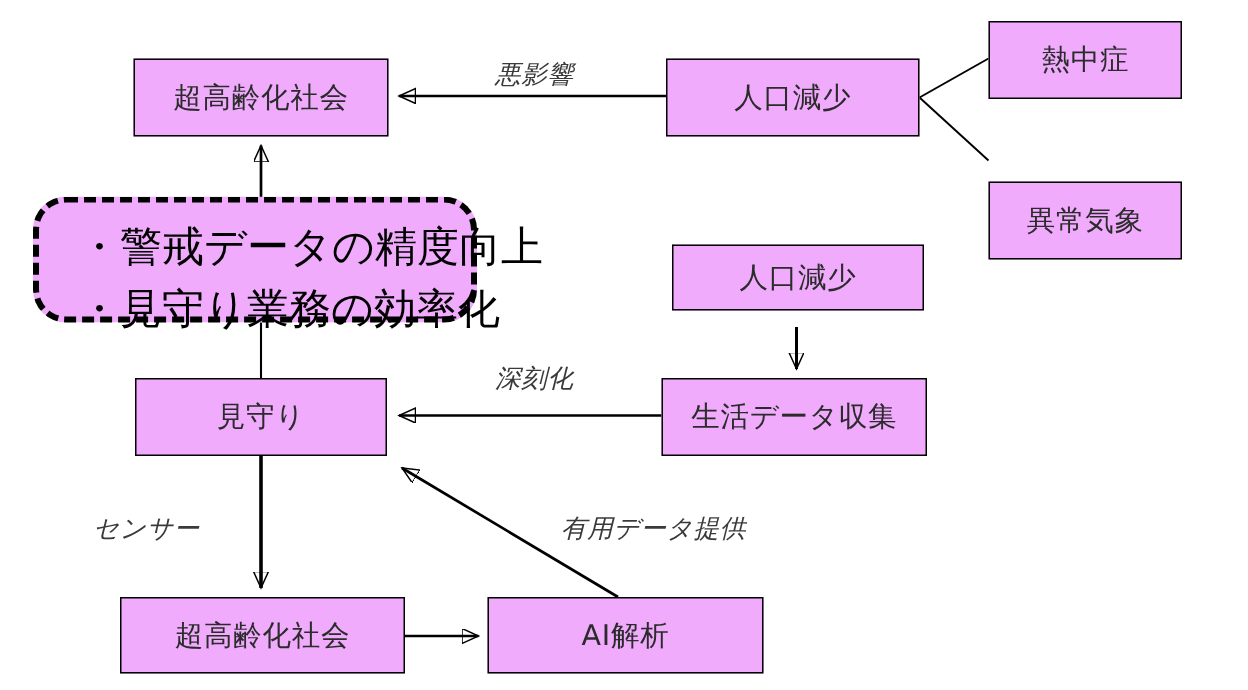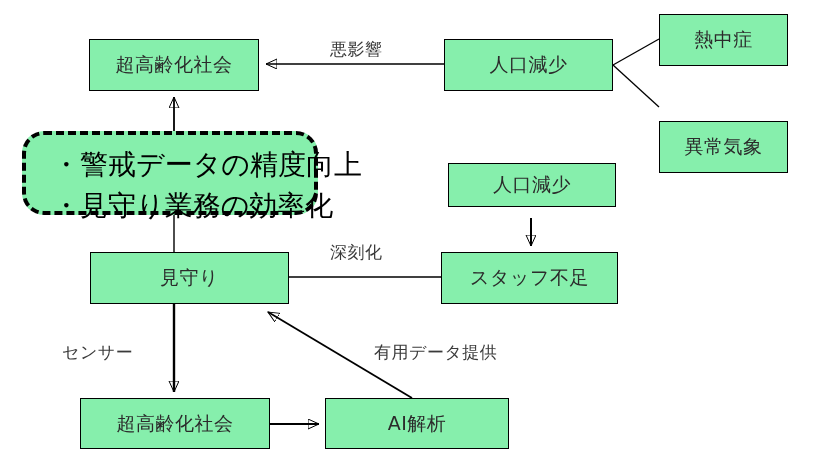--- a/index.html
+++ b/index.html
@@ -12,21 +12,21 @@
     width: 832px;
     height: 460px;
     background: #ffffff;
     font-family: "DejaVu Sans", "Liberation Sans", sans-serif;
     overflow: hidden;
   }
   .node {
     position: absolute;
     box-sizing: border-box;
     border: 1px solid #000000;
-    background: #86efac;
+    background: #f0abfc;
     display: flex;
     align-items: center;
     justify-content: center;
     color: #2b2b2b;
     font-size: 19px;
     letter-spacing: 0.5px;
     white-space: nowrap;
     z-index: 3;
   }
   .node.dashed {
@@ -44,20 +44,21 @@
     display: block;
     text-align: left;
   }
   .edge-label {
     position: absolute;
     color: #3a3a3a;
     font-size: 17px;
     white-space: nowrap;
     letter-spacing: 0.5px;
     z-index: 4;
+    font-style: italic;
   }
   svg.links {
     position: absolute;
     left: 0;
     top: 0;
     width: 832px;
     height: 460px;
     z-index: 2;
     overflow: visible;
   }
@@ -116,24 +117,24 @@
 
   <div class="node" style="left:659px; top:81px; width:129px; height:52px;margin-top:40px;">
     <span>異常気象</span>
   </div>
 
   <div class="node" style="left:448px; top:163px; width:168px; height:44px;">
     <span>人口減少</span>
   </div>
 
   <div class="node" style="left:441px; top:252px; width:177px; height:52px;">
-    <span>スタッフ不足</span>
+    <span>生活データ収集</span>
   </div>
 
-  <div class="node" style="left:90px; top:252px; width:199px; height:52px;">
+  <div class="node" style="left:90px; top:252px; width:168px; height:52px;">
     <span>見守り</span>
   </div>
 
   <div class="node" style="left:80px; top:398px; width:190px; height:51px;">
     <span>超高齢化社会</span>
   </div>
 
   <div class="node" style="left:325px; top:398px; width:184px; height:51px;">
     <span>AI解析</span>
   </div>

